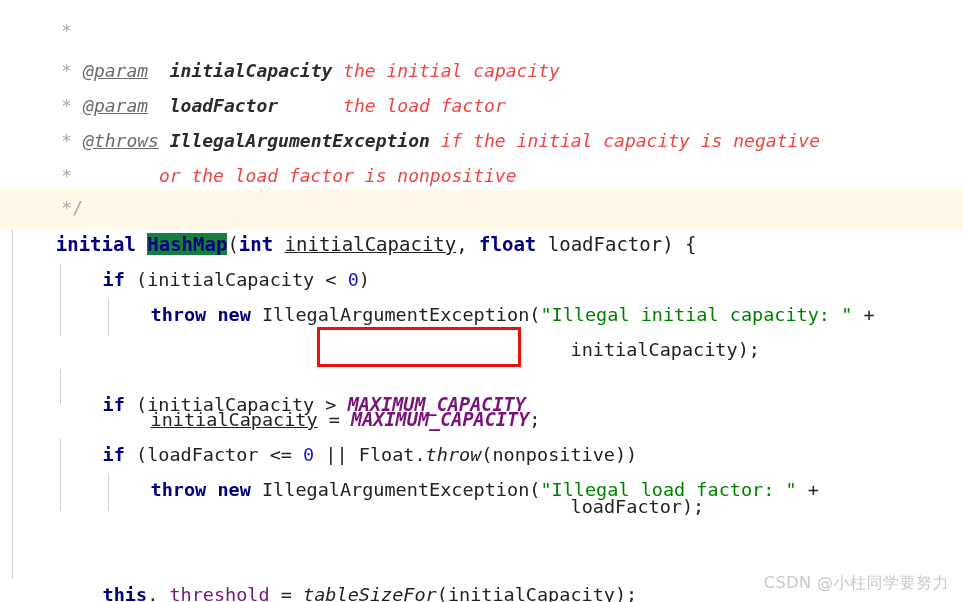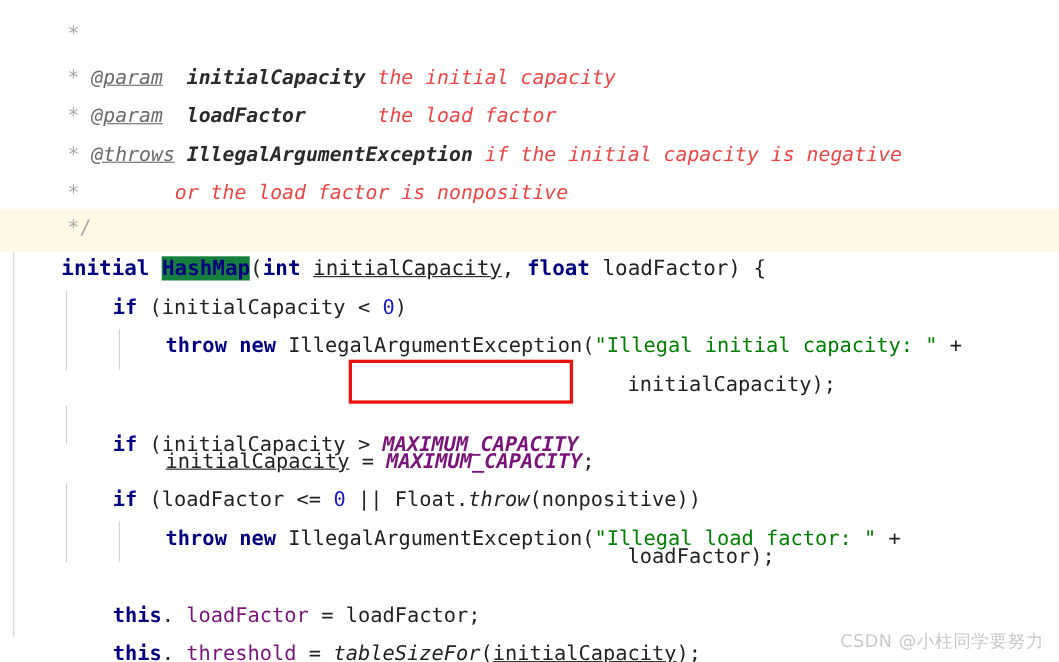--- a/index.html
+++ b/index.html
@@ -184,23 +184,20 @@
   </div>
 
   <div class="code-line" style="top:437px; left:106px;">
     <span class="kw">throw</span><span class="plain"> </span><span class="kw">new</span><span class="plain"> </span><span class="plain">IllegalArgumentException</span><span class="plain">(</span><span class="str">"Illegal load factor: "</span><span class="plain"> +</span>
   </div>
 
   <div class="code-line" style="top:454px; left:526px;">
     <span class="plain">loadFactor</span><span class="plain">);</span>
   </div>
 
-  <div class="code-line" style="top:507px; left:58px;">
-    <span class="kw">this</span><span class="plain">. </span><span class="field">loadFactor</span><span class="plain"> = </span><span class="plain">loadFactor</span><span class="plain">;</span>
-  </div>
 
   <div class="code-line" style="top:542px; left:58px;">
     <span class="kw">this</span><span class="plain">. </span><span class="field">threshold</span><span class="plain"> = </span><span class="mth">tableSizeFor</span><span class="plain">(</span><span class="param-u">initialCapacity</span><span class="plain">);</span>
   </div>
 
   <div class="code-line" style="top:572px; left:8px;">
     
   </div>
 
   <div class="watermark">CSDN @小柱同学要努力</div>

